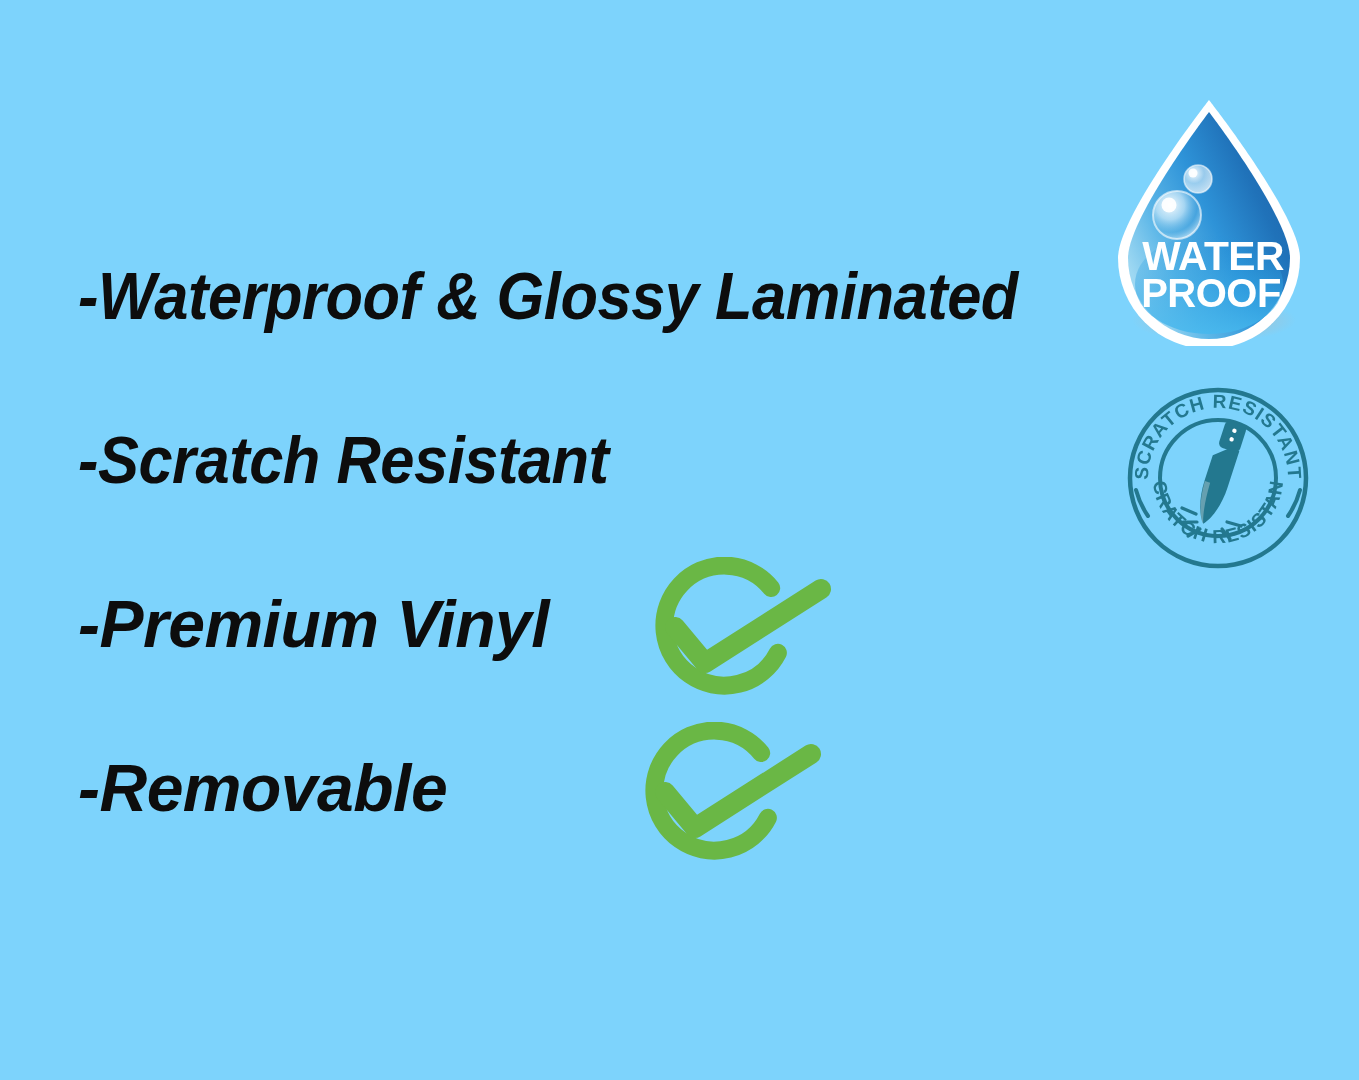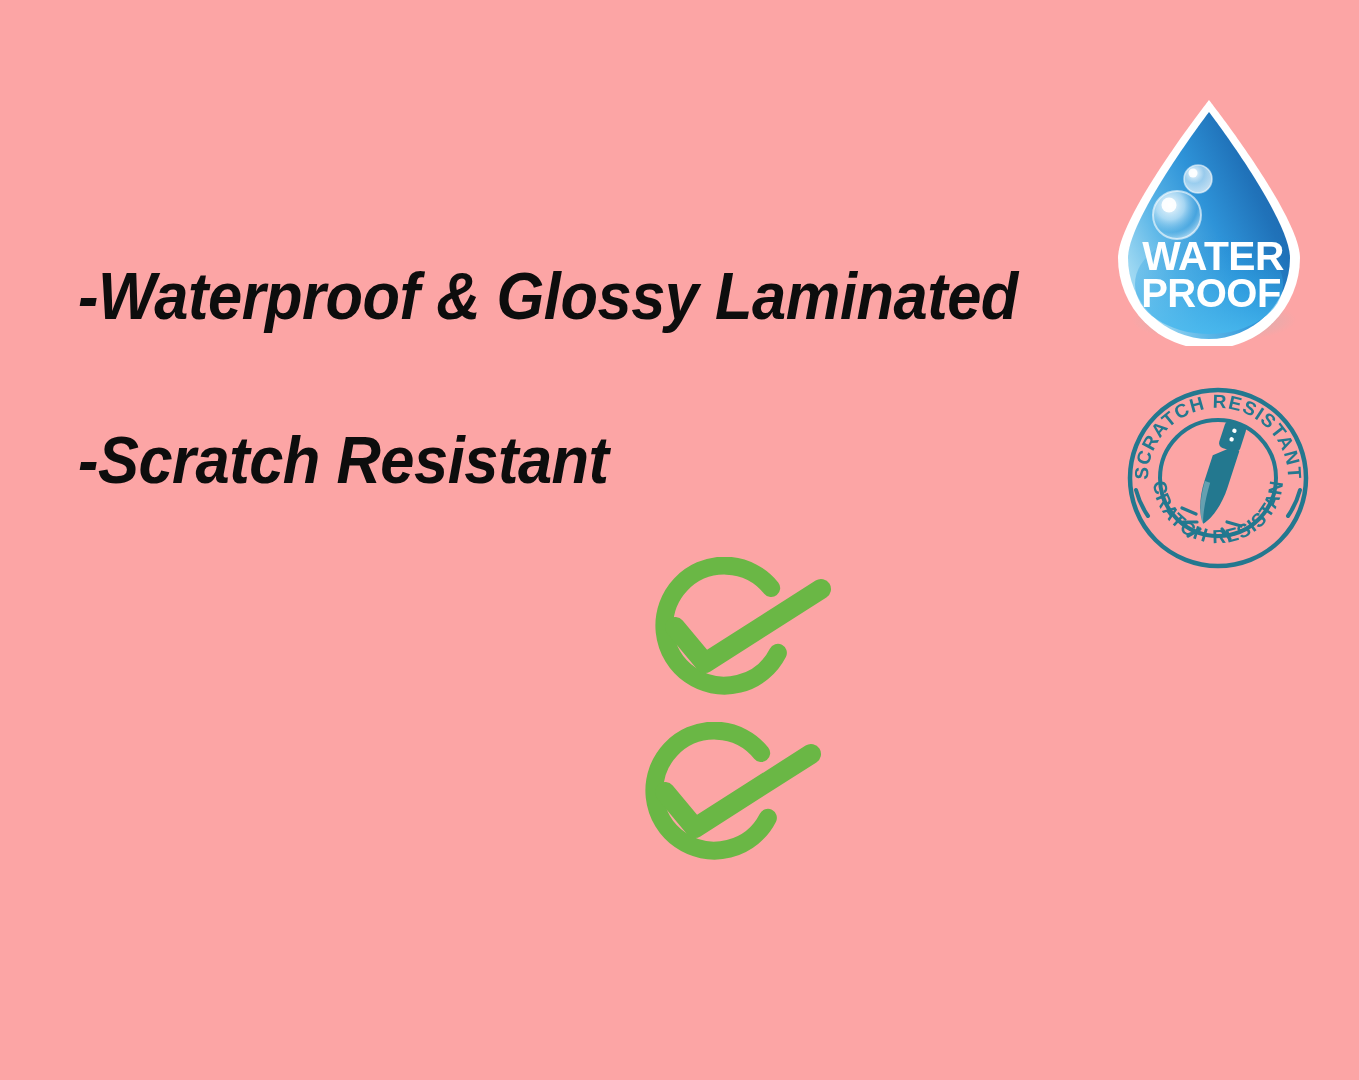--- a/index.html
+++ b/index.html
@@ -5,21 +5,21 @@
 <style>
   html, body {
     margin: 0;
     padding: 0;
     background: #ffffff;
   }
   #stage {
     position: relative;
     width: 1359px;
     height: 1080px;
-    background: #fca5a5;
+    background: #7dd3fc;
     overflow: hidden;
     font-family: "Liberation Sans", sans-serif;
   }
 
   
   .feature-line {
     position: absolute;
     left: 78px;
     white-space: nowrap;
     color: #0d0d0d;
@@ -65,21 +65,23 @@
 </style>
 </head>
 <body>
 
 <div id="stage">
 
   <div class="feature-line line-0">-Waterproof &amp; Glossy Laminated</div>
 
   <div class="feature-line line-1">-Scratch Resistant</div>
 
+  <div class="feature-line line-2">-Premium Vinyl</div>
 
+  <div class="feature-line line-3">-Removable</div>
 
   <div class="badge-waterproof">
     <svg viewBox="0 0 214 248" xmlns="http://www.w3.org/2000/svg">
       <defs>
         <linearGradient id="dropGradMain" x1="0.05" y1="0.75" x2="0.92" y2="0.18">
           <stop offset="0%" stop-color="#9ED8F2"></stop>
           <stop offset="22%" stop-color="#5FB8E8"></stop>
           <stop offset="52%" stop-color="#2E93D8"></stop>
           <stop offset="80%" stop-color="#2072B9"></stop>
           <stop offset="100%" stop-color="#1E66AD"></stop>

